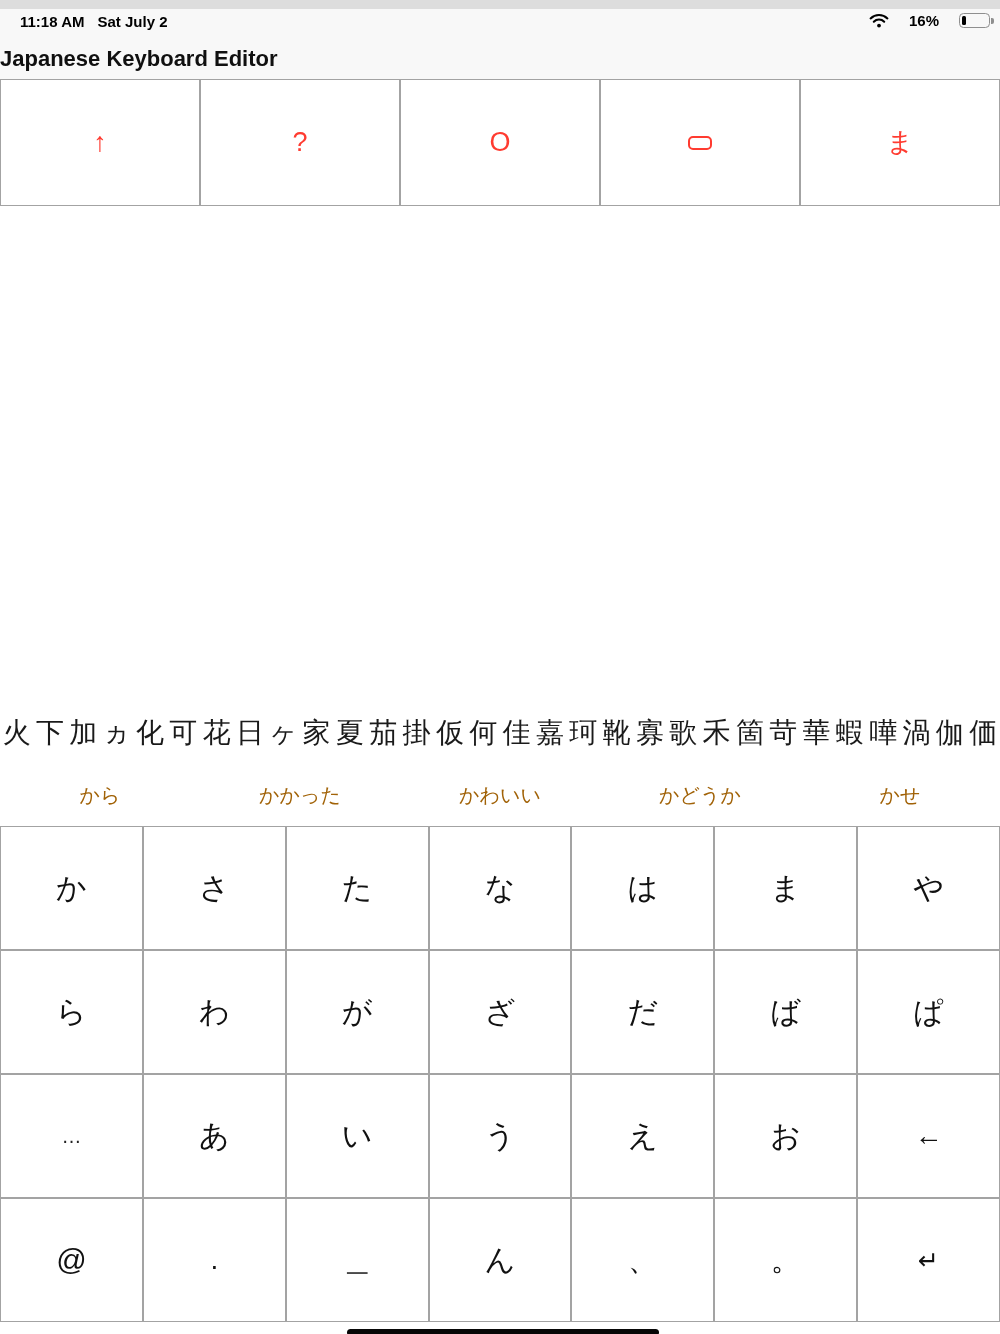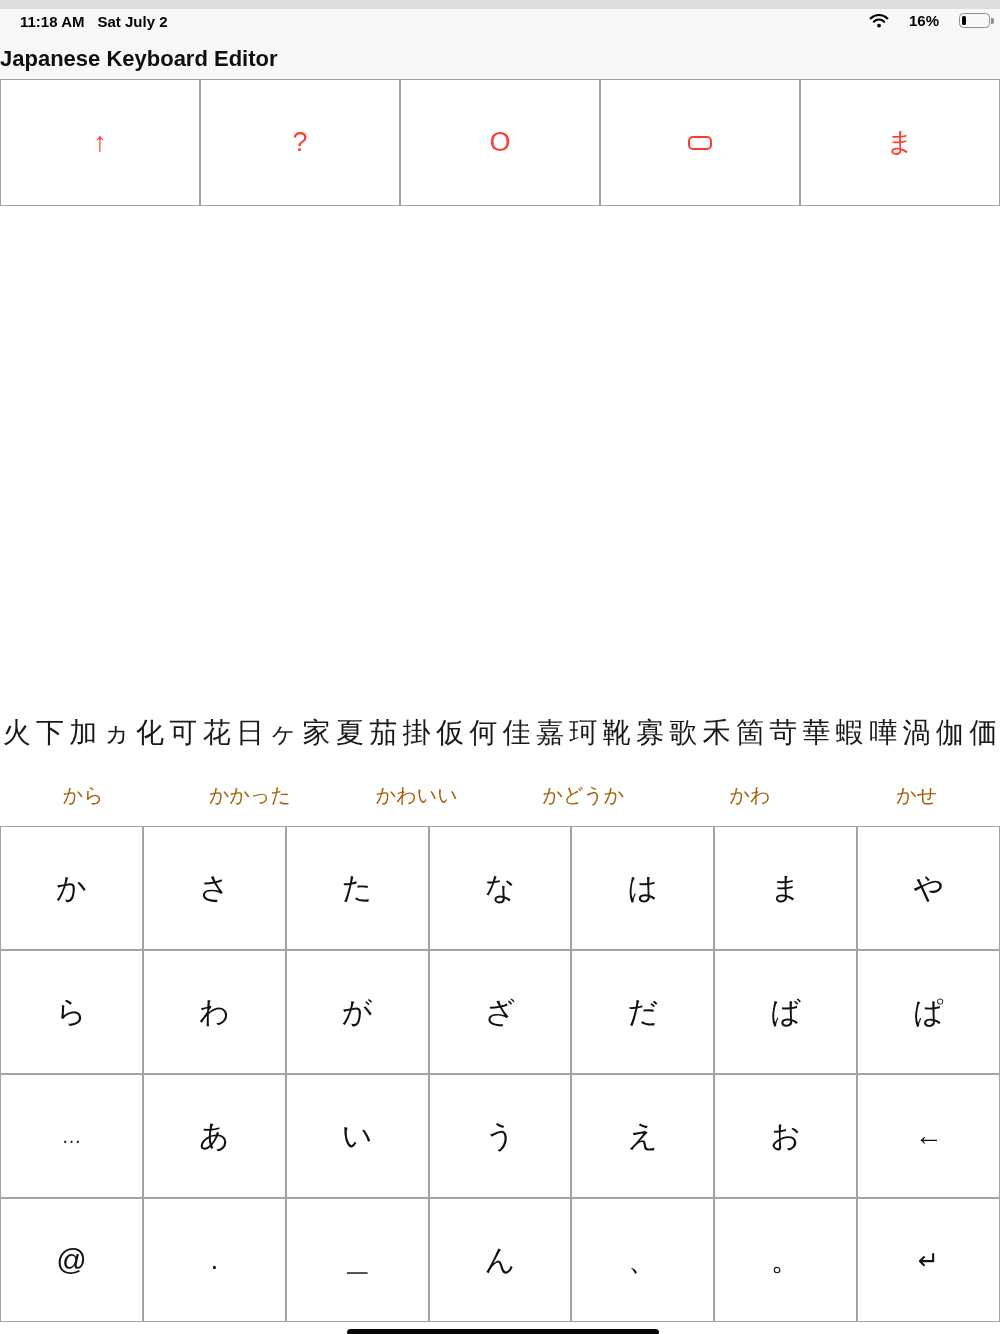--- a/index.html
+++ b/index.html
@@ -122,21 +122,20 @@
       <span class="cand">渦</span>
       <span class="cand">伽</span>
       <span class="cand">価</span>
     </div>
 
   <div class="word-row">
       <span class="cand">から</span>
       <span class="cand">かかった</span>
       <span class="cand">かわいい</span>
       <span class="cand">かどうか</span>
-      <span class="cand">かわ</span>
       <span class="cand">かせ</span>
     </div>
 
   <div class="keyboard">
       <div class="key">か</div>
       <div class="key">さ</div>
       <div class="key">た</div>
       <div class="key">な</div>
       <div class="key">は</div>
       <div class="key">ま</div>

